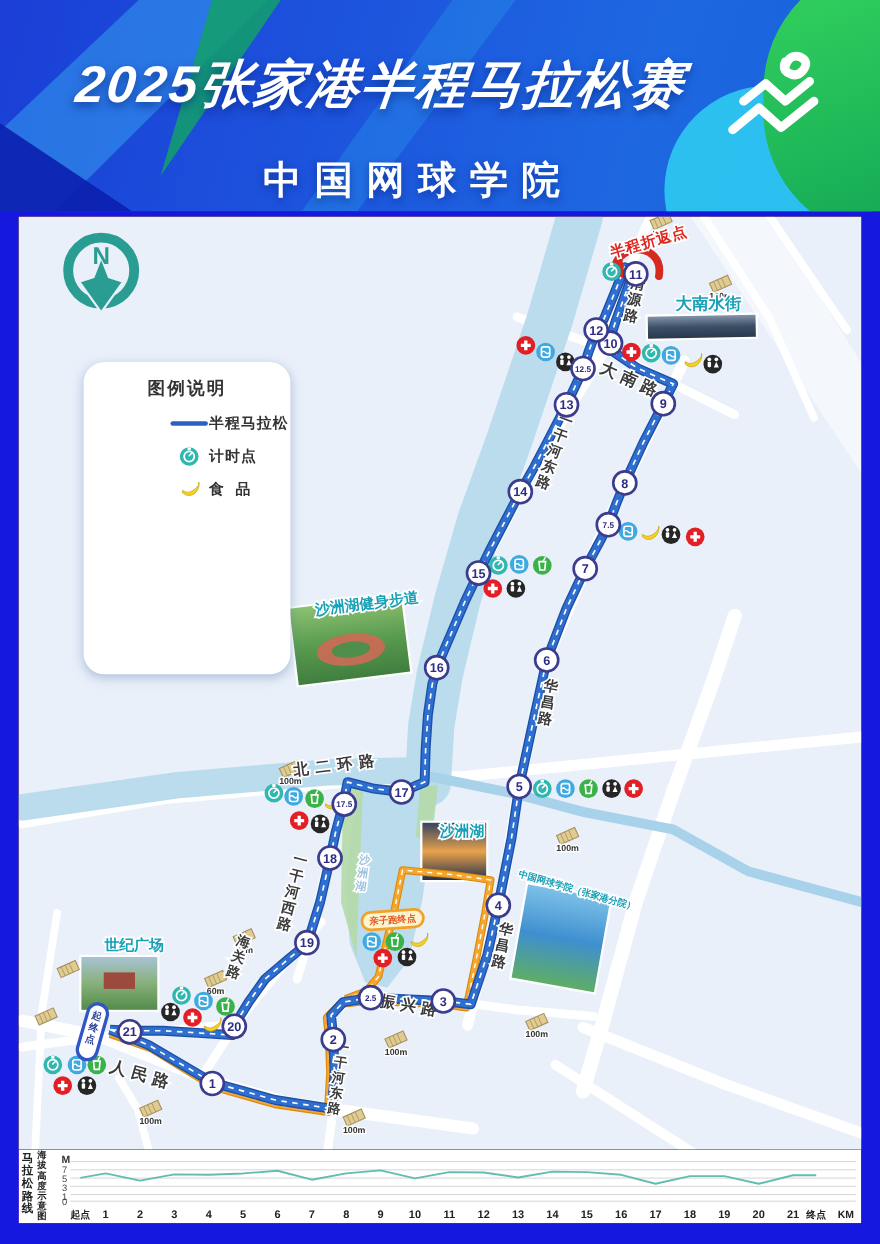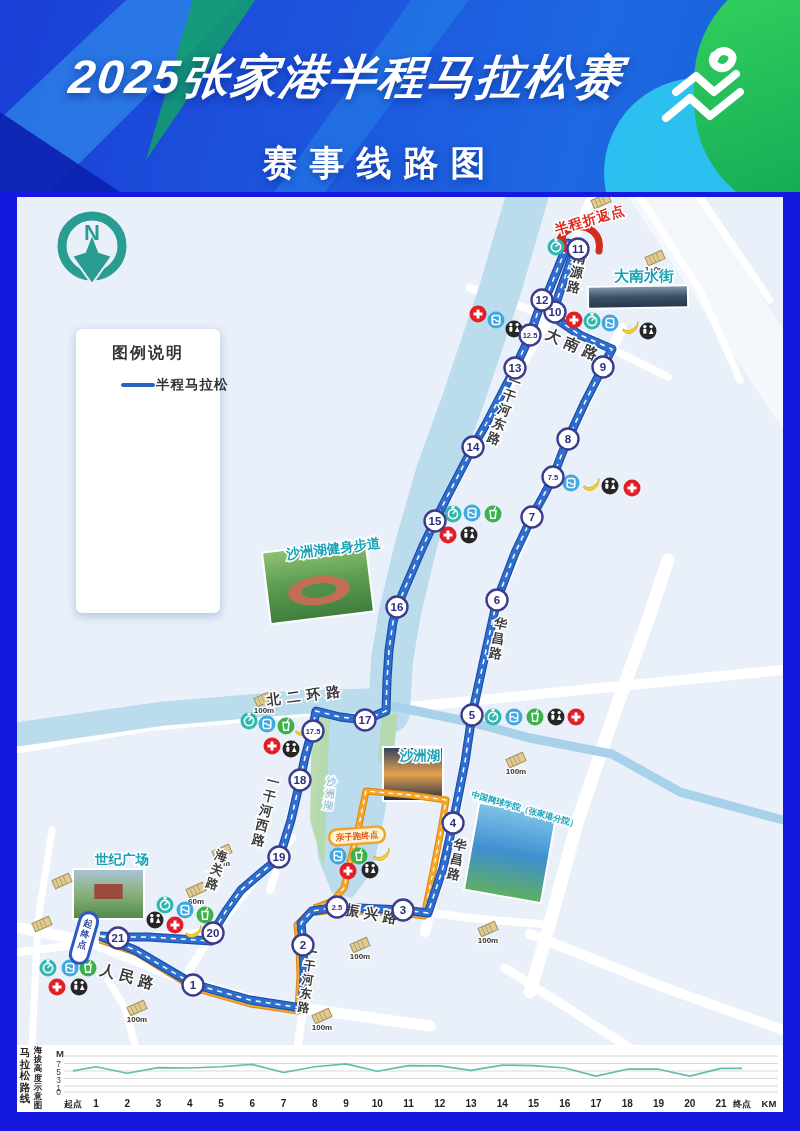--- a/index.html
+++ b/index.html
@@ -24,24 +24,24 @@
   .title{position:absolute;left:36px;top:46px;width:620px;text-align:center;color:#fff;
          font-size:47px;font-weight:900;font-style:italic;letter-spacing:2px;
          transform:skewX(-6deg);text-shadow:0 3px 9px rgba(0,25,110,.55);white-space:nowrap;}
   .subtitle{position:absolute;left:0;top:140px;width:760px;text-align:center;color:#fff;
             font-size:35px;font-weight:900;letter-spacing:12px;
             text-shadow:0 3px 8px rgba(0,25,110,.5);}
   .logo{position:absolute;left:652px;top:34px;width:104px;height:104px;}
   
   .map{position:absolute;left:17px;top:197px;width:766px;height:848px;background:#eab308;overflow:hidden;}
   
-  .legend{position:absolute;left:59px;top:132px;width:144px;height:284px;background:#fff;
-          border-radius:6px;box-shadow:0 3px 10px rgba(70,100,160,.35);padding:10px 0 0 0;}
+  .legend{position:absolute;left:59px;top:132px;width:188px;height:284px;background:#fff;
+          border-radius:19px;box-shadow:0 3px 10px rgba(70,100,160,.35);padding:10px 0 0 0;}
   .legend-title{text-align:center;font-size:16px;font-weight:bold;color:#333;letter-spacing:2px;margin:4px 0 6px 0;}
-  .lrow{display:flex;align-items:center;height:30px;padding-left:44px;}
+  .lrow{display:flex;align-items:center;height:30px;padding-left:44px;margin-left:34px;}
   .lrow .ic{width:36px;height:20px;display:flex;align-items:center;justify-content:center;flex:0 0 36px;}
   .lrow .lb{font-size:13.5px;color:#333;font-weight:bold;letter-spacing:1px;white-space:pre;}
   .lline{width:34px;height:4px;border-radius:2px;}
   
   .chart{position:absolute;left:17px;top:1045px;width:674px;height:67px;background:#a21caf;}
 </style>
 </head>
 <body>
 
 <div class="page">
@@ -54,21 +54,21 @@
     <div class="hs hs5"></div>
     <div class="hs hs6"></div>
     <div class="title">2025张家港半程马拉松赛</div>
     <svg class="logo" viewBox="0 0 104 104">
       <g stroke="#ffffff" stroke-width="8" fill="none" stroke-linecap="round" stroke-linejoin="round">
         <path d="M62,26 q4,-12 14,-8 q8,4 2,12 q-6,7 -14,2 q-5,-4 -2,-10"></path>
         <path d="M24,58 L44,42 L62,58 L84,40"></path>
         <path d="M14,84 L38,64 L58,82 L88,58"></path>
       </g>
     </svg>
-    <div class="subtitle">赛事线路图</div>
+    <div class="subtitle">中国网球学院</div>
   </div>
 
   <div class="map">
     <svg id="map-svg" width="766" height="848" viewBox="17 197 766 848">
         <rect x="17" y="197" width="766" height="848" fill="#e9f0fa"></rect>
         <polygon points="628,197 700,197 783,330 783,430" fill="#ffffff" opacity="0.5"></polygon>
         <path d="M20,928 L90,942 L193,983 L260,1002 L308,1009 L430,1026" fill="none" stroke="#ffffff" stroke-width="11" stroke-linecap="round" stroke-linejoin="round"></path>
         <path d="M20,952 L95,942 L215,931" fill="none" stroke="#ffffff" stroke-width="8" stroke-linecap="round" stroke-linejoin="round"></path>
         <path d="M186,975 L215,930 L262,872 L292,838" fill="none" stroke="#ffffff" stroke-width="8" stroke-linecap="round" stroke-linejoin="round"></path>
         <path d="M298,1045 L303,1008 L304,944 L302,922" fill="none" stroke="#ffffff" stroke-width="8" stroke-linecap="round" stroke-linejoin="round"></path>
@@ -619,20 +619,43 @@
     
     <div class="legend">
       <div class="legend-title">图例说明</div>
       <div id="legend-rows">
           <div class="lrow">
             <span class="ic">
               <span class="lline" style="background: rgb(42, 98, 196);"></span>
             </span>
             <span class="lb">半程马拉松</span>
           </div>
+          <div class="lrow">
+            <span class="ic">
+              <svg width="22" height="22" viewBox="-11 -11 22 22">
+                <g transform="translate(0,0)">
+                  <circle r="8.5" fill="#2fb7b0"></circle>
+                  <circle r="4.6" fill="none" stroke="#fff" stroke-width="1.6"></circle>
+                  <rect x="-1.5" y="-8.2" width="3" height="2.6" fill="#fff"></rect>
+                  <path d="M0,-0.8 L2.4,-3" stroke="#fff" stroke-width="1.4" stroke-linecap="round"></path>
+                </g>
+              </svg>
+            </span>
+            <span class="lb">计时点</span>
+          </div>
+          <div class="lrow">
+            <span class="ic">
+              <svg width="22" height="22" viewBox="-11 -11 22 22">
+                <g transform="translate(0,0)">
+                  <path d="M-8,1 C-5,7 2,8 7,4 C10,2 12,-2 12,-5 C12,-2 9,0 5,1.5 C0,3.5 -4,3 -7,-1 Z" fill="#f6d21e" stroke="#c8a012" stroke-width="0.7" transform="rotate(-15) scale(0.85)"></path>
+                </g>
+              </svg>
+            </span>
+            <span class="lb">食  品</span>
+          </div>
         </div>
     </div>
   </div>
 
   <div class="chart">
     <svg id="chart-svg" width="766" height="67" viewBox="17 1045 766 67">
         <rect x="17" y="1045" width="766" height="67" fill="#fff"></rect>
         <text x="25" y="1056" font-size="10.5" font-weight="bold" fill="#222" text-anchor="middle" font-family="&quot;Liberation Sans&quot;,sans-serif"><tspan x="25" dy="0">马</tspan><tspan x="25" dy="11.5">拉</tspan><tspan x="25" dy="11.5">松</tspan><tspan x="25" dy="11.5">路</tspan><tspan x="25" dy="11.5">线</tspan></text>
         <text x="38" y="1053" font-size="8.5" font-weight="bold" fill="#222" text-anchor="middle" font-family="&quot;Liberation Sans&quot;,sans-serif"><tspan x="38" dy="0">海</tspan><tspan x="38" dy="9.2">拔</tspan><tspan x="38" dy="9.2">高</tspan><tspan x="38" dy="9.2">度</tspan><tspan x="38" dy="9.2">示</tspan><tspan x="38" dy="9.2">意</tspan><tspan x="38" dy="9.2">图</tspan></text>
         <text x="56" y="1057" font-size="9.5" font-weight="bold" fill="#333" font-family="&quot;Liberation Sans&quot;,sans-serif">M</text>

